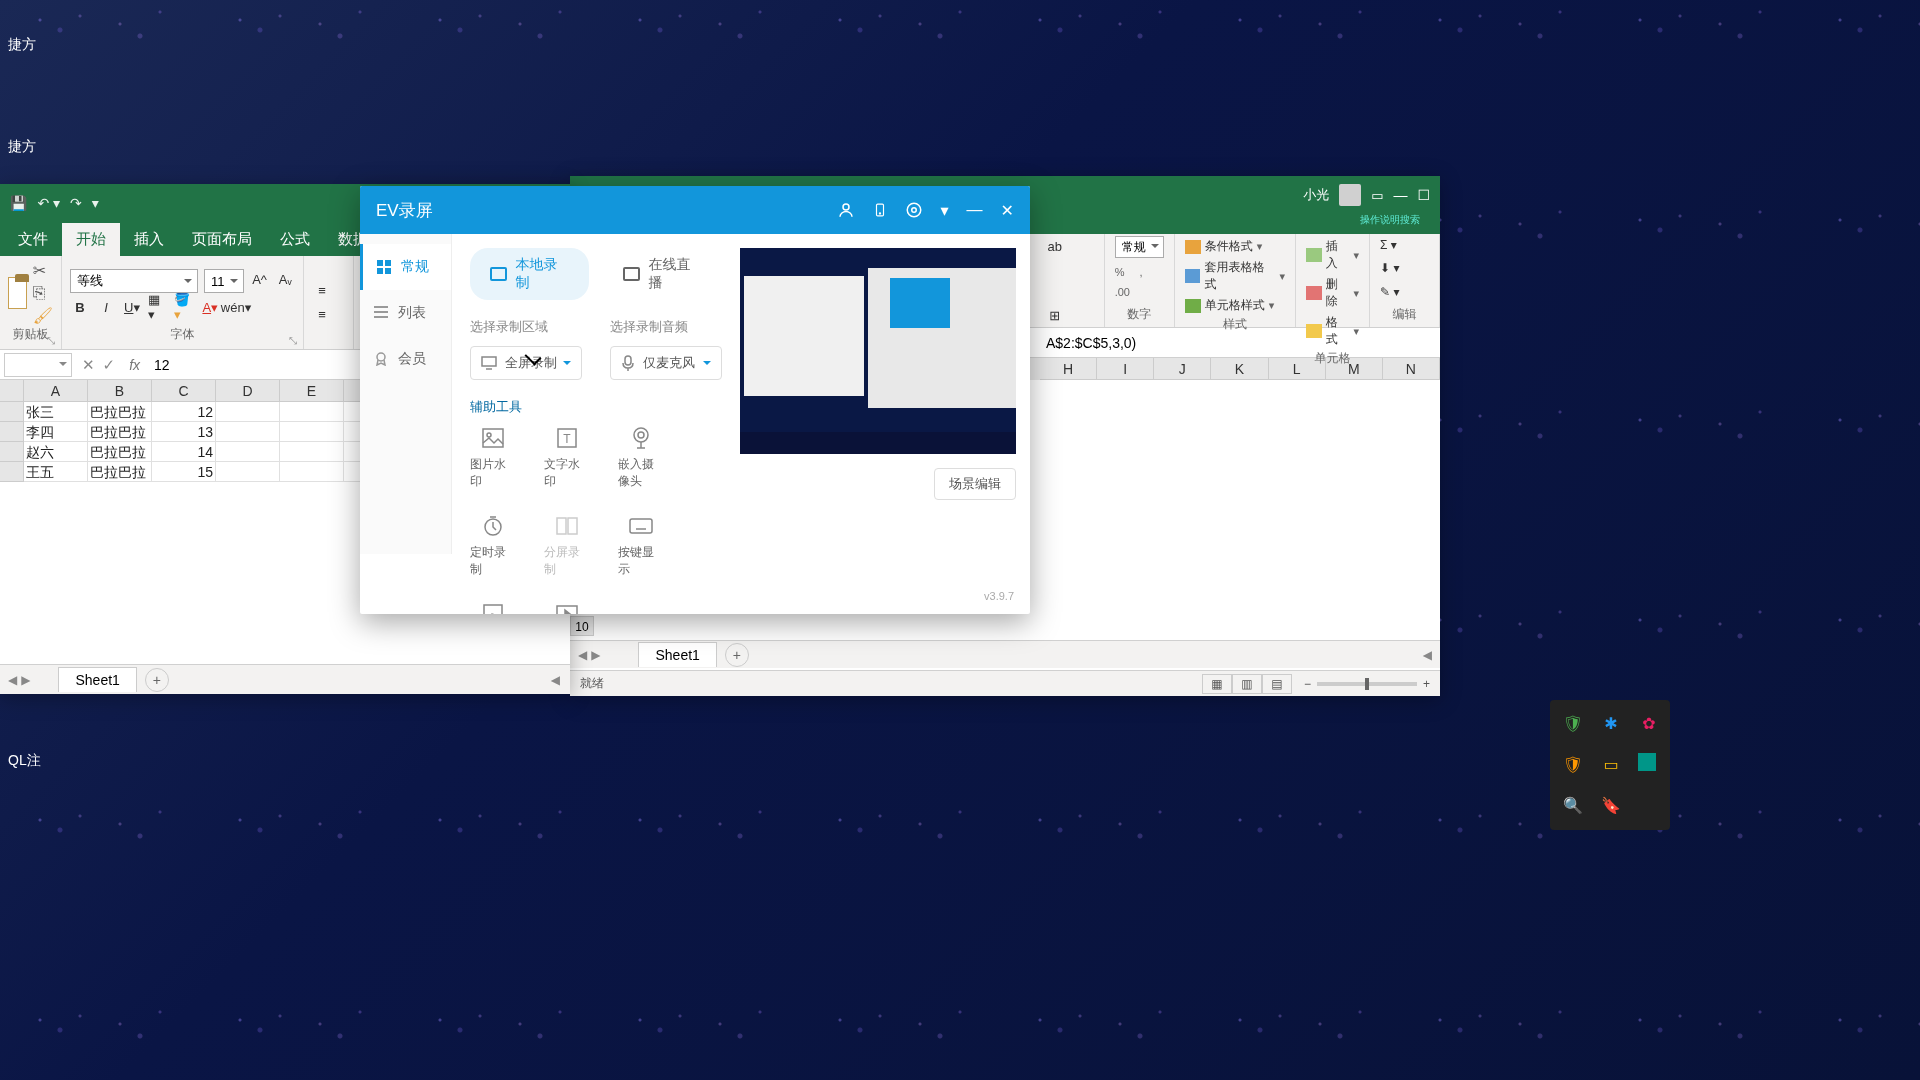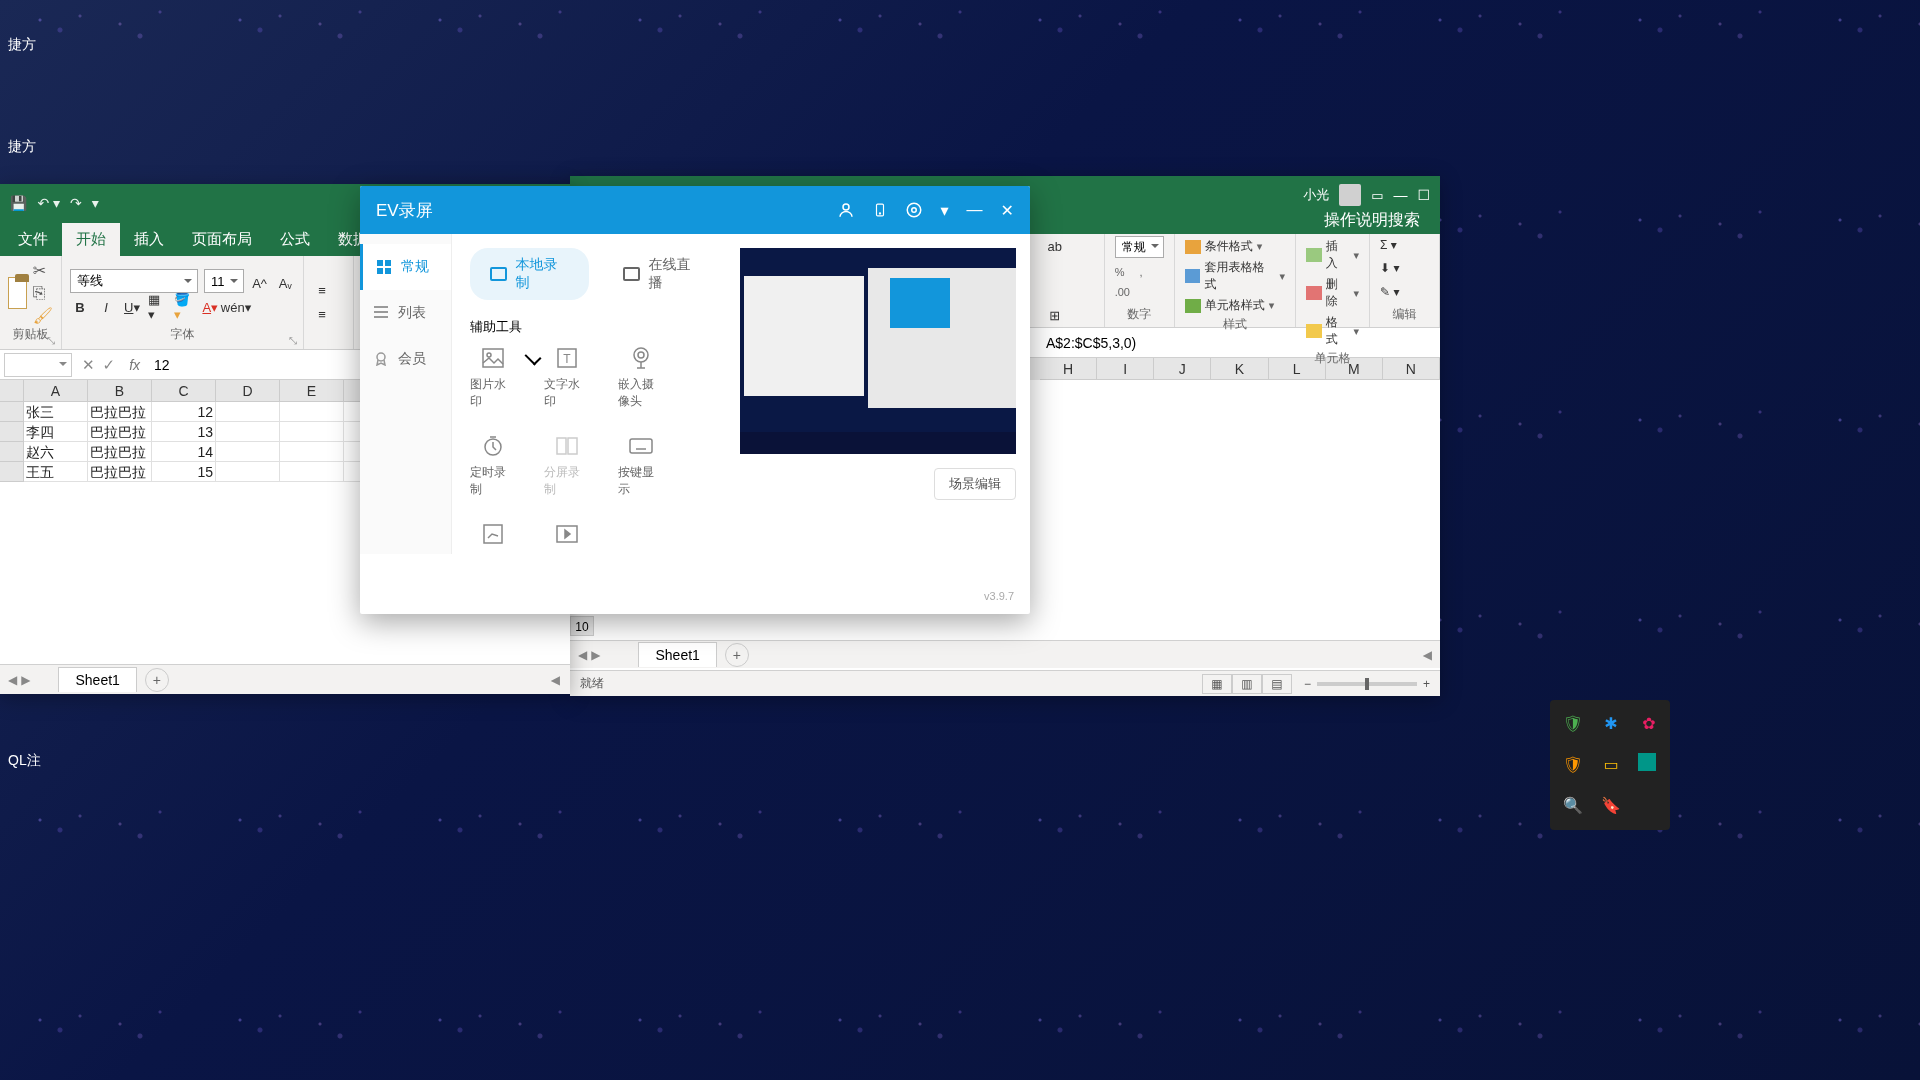--- a/index.html
+++ b/index.html
@@ -13,21 +13,21 @@
 .ex-titlebar{height:38px;background:#217346;display:flex;align-items:center;padding:0 10px;gap:8px}
 .qat{display:flex;gap:10px;align-items:center;color:#fff;font-size:14px}
 .qat span{opacity:.9}
 .ex-ribbon-tabs{height:34px;background:#217346;display:flex;align-items:flex-end;padding-left:4px}
 .ex-tab{padding:7px 14px;color:#fff;font-size:15px;cursor:pointer}
 .ex-tab.active{background:#f3f2f1;color:#217346}
 .ex-ribbon{height:94px;background:#f3f2f1;border-bottom:1px solid #d0d0d0;display:flex}
 .r-group{border-right:1px solid #d8d8d8;padding:4px 8px;display:flex;flex-direction:column;justify-content:space-between;position:relative}
 .r-label{font-size:12px;color:#666;text-align:center;padding-bottom:2px}
 .r-controls{display:flex;flex-direction:column;gap:4px;flex:1;justify-content:center}
-.r-row{display:flex;gap:6px;align-items:flex-end}
+.r-row{display:flex;gap:6px;align-items:flex-start}
 .paste-icon{width:28px;height:32px;background:#fff;border:1px solid #c8a050;position:relative}
 .paste-icon:before{content:"";position:absolute;top:-4px;left:6px;width:14px;height:8px;background:#a08040;border-radius:2px 2px 0 0}
 .font-select{height:24px;border:1px solid #ababab;background:#fff;font-size:13px;padding:0 18px 0 6px;position:relative;display:flex;align-items:center;min-width:0}
 .font-select:after{content:"";position:absolute;right:5px;top:9px;border:4px solid transparent;border-top-color:#666}
 .mini-btn{width:20px;height:20px;display:flex;align-items:center;justify-content:center;font-size:13px;color:#333;cursor:pointer}
 .expand-icon{position:absolute;right:2px;bottom:2px;width:12px;height:12px;font-size:10px;color:#888}
 .ex-formula{height:30px;background:#fff;display:flex;align-items:center;border-bottom:1px solid #d0d0d0}
 .namebox{width:68px;height:24px;border:1px solid #ccc;margin:0 4px;position:relative}
 .namebox:after{content:"";position:absolute;right:4px;top:8px;border:4px solid transparent;border-top-color:#888}
 .fx-ops{display:flex;gap:8px;padding:0 6px;color:#888;font-size:15px}
@@ -83,21 +83,21 @@
 .ev-main{flex:1;padding:14px 18px}
 .ev-tabs{display:flex;gap:14px;margin-bottom:18px}
 .ev-mtab{display:flex;align-items:center;gap:8px;padding:8px 20px;border-radius:18px;font-size:14px;color:#666;cursor:pointer}
 .ev-mtab.active{background:#e8f4fb;color:#1296db}
 .ev-mtab .ti{width:18px;height:14px;border:2px solid currentColor;border-radius:2px}
 .ev-sects{display:flex;gap:28px;margin-bottom:18px}
 .ev-sect{flex:1}
 .ev-slabel{font-size:13px;color:#888;margin-bottom:10px}
 .ev-select{height:34px;border:1px solid #ddd;border-radius:4px;display:flex;align-items:center;padding:0 10px;gap:8px;font-size:13px;color:#555;position:relative}
 .ev-select:after{content:"";position:absolute;right:10px;top:14px;border:4px solid transparent;border-top-color:#1296db}
-.ev-tools-label{font-size:13px;color:#000000;margin-bottom:10px}
+.ev-tools-label{font-size:13px;color:#0369a1;margin-bottom:10px}
 .ev-tools{display:flex;flex-wrap:wrap;gap:24px 28px}
 .ev-tool{display:flex;flex-direction:column;align-items:center;gap:6px;font-size:12px;color:#666;cursor:pointer;width:46px}
 .ev-tool.disabled{color:#bbb}
 .ev-tool .tico{width:26px;height:24px;display:flex;align-items:center;justify-content:center;color:#888}
 .ev-preview{width:290px;padding:14px 14px 0 0}
 .preview-box{width:100%;height:206px;background:#0a1845;position:relative;overflow:hidden}
 .preview-box .pm{position:absolute;background:#f0f0f0}
 .scene-btn{float:right;margin-top:14px;padding:6px 14px;border:1px solid #ddd;border-radius:4px;font-size:13px;color:#555;background:#fff}
 .ev-foot{height:60px;display:flex;align-items:center;padding:0 18px;gap:14px;border-top:0}
 .rec-btn{width:40px;height:40px;border:2px solid #1296db;border-radius:50%;display:flex;align-items:center;justify-content:center;cursor:pointer}
@@ -144,21 +144,21 @@
       <span>小光</span>
       <div class="user-av"></div>
       <span>▭</span>
       <div class="win-btns">
         <span>—</span>
         <span>☐</span>
       </div>
     </div>
   </div>
   <div style="height:28px;background:#217346;display:flex;align-items:center;justify-content:flex-end;padding-right:20px">
-    <span style="color:#ffffff;font-size:16px">操作说明搜索</span>
+    <span style="color:#5eead4;font-size:10px">操作说明搜索</span>
   </div>
   <div class="ribbon-r">
     <div style="width:470px"></div>
     <div class="r-group2">
       <div class="r-row">
           <span class="mini-btn">ab</span>
         </div>
       <div class="r-row">
           <span class="mini-btn">⊞</span>
         </div>
@@ -465,20 +465,46 @@
       <div class="ev-tabs">
         <div class="ev-mtab active">
           <span class="ti"></span>
           <span>本地录制</span>
         </div>
         <div class="ev-mtab">
           <span class="ti"></span>
           <span>在线直播</span>
         </div>
       </div>
+      <div class="ev-sects">
+        <div class="ev-sect">
+          <div class="ev-slabel">选择录制区域</div>
+          <div class="ev-select">
+            <span>
+                <svg width="16" height="14" viewBox="0 0 16 14" fill="none" stroke="#888" stroke-width="1.5">
+                  <rect x="1" y="1" width="14" height="9"></rect>
+                  <line x1="5" y1="13" x2="11" y2="13"></line>
+                </svg>
+              </span>
+            <span>全屏录制</span>
+          </div>
+        </div>
+        <div class="ev-sect">
+          <div class="ev-slabel">选择录制音频</div>
+          <div class="ev-select">
+            <span>
+                <svg width="14" height="16" viewBox="0 0 14 16" fill="none" stroke="#888" stroke-width="1.5">
+                  <rect x="4" y="1" width="6" height="9" rx="3"></rect>
+                  <path d="M2 8c0 3 2 5 5 5s5-2 5-5M7 13v3"></path>
+                </svg>
+              </span>
+            <span>仅麦克风</span>
+          </div>
+        </div>
+      </div>
       <div class="ev-tools-label">辅助工具</div>
       <div class="ev-tools">
         <div class="ev-tool">
             <div class="tico">
               <svg width="22" height="20" viewBox="0 0 22 20" fill="none" stroke="#888" stroke-width="1.5">
                 <rect x="1" y="1" width="20" height="18"></rect>
                 <circle cx="7" cy="7" r="2"></circle>
                 <path d="M1 15l6-5 5 5 4-4 5 5"></path>
               </svg>
             </div>

